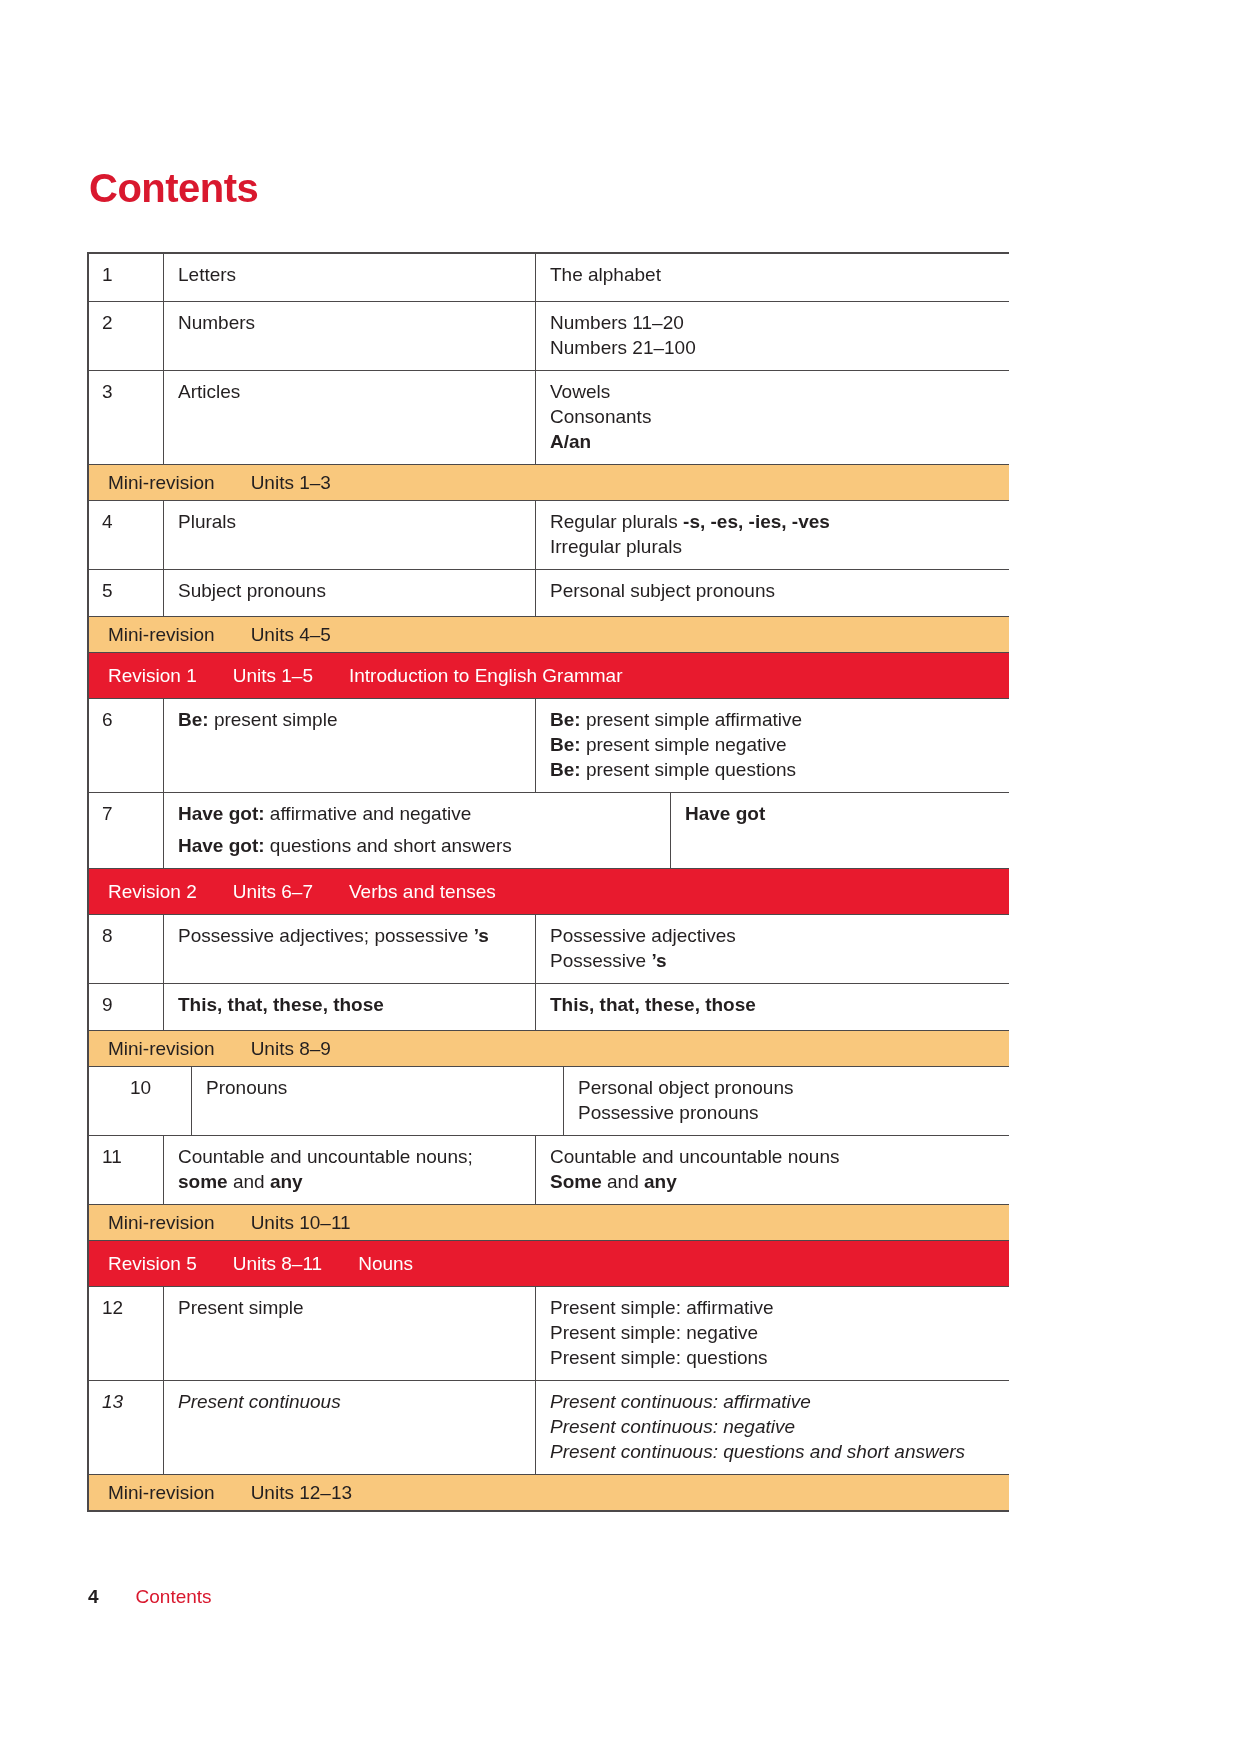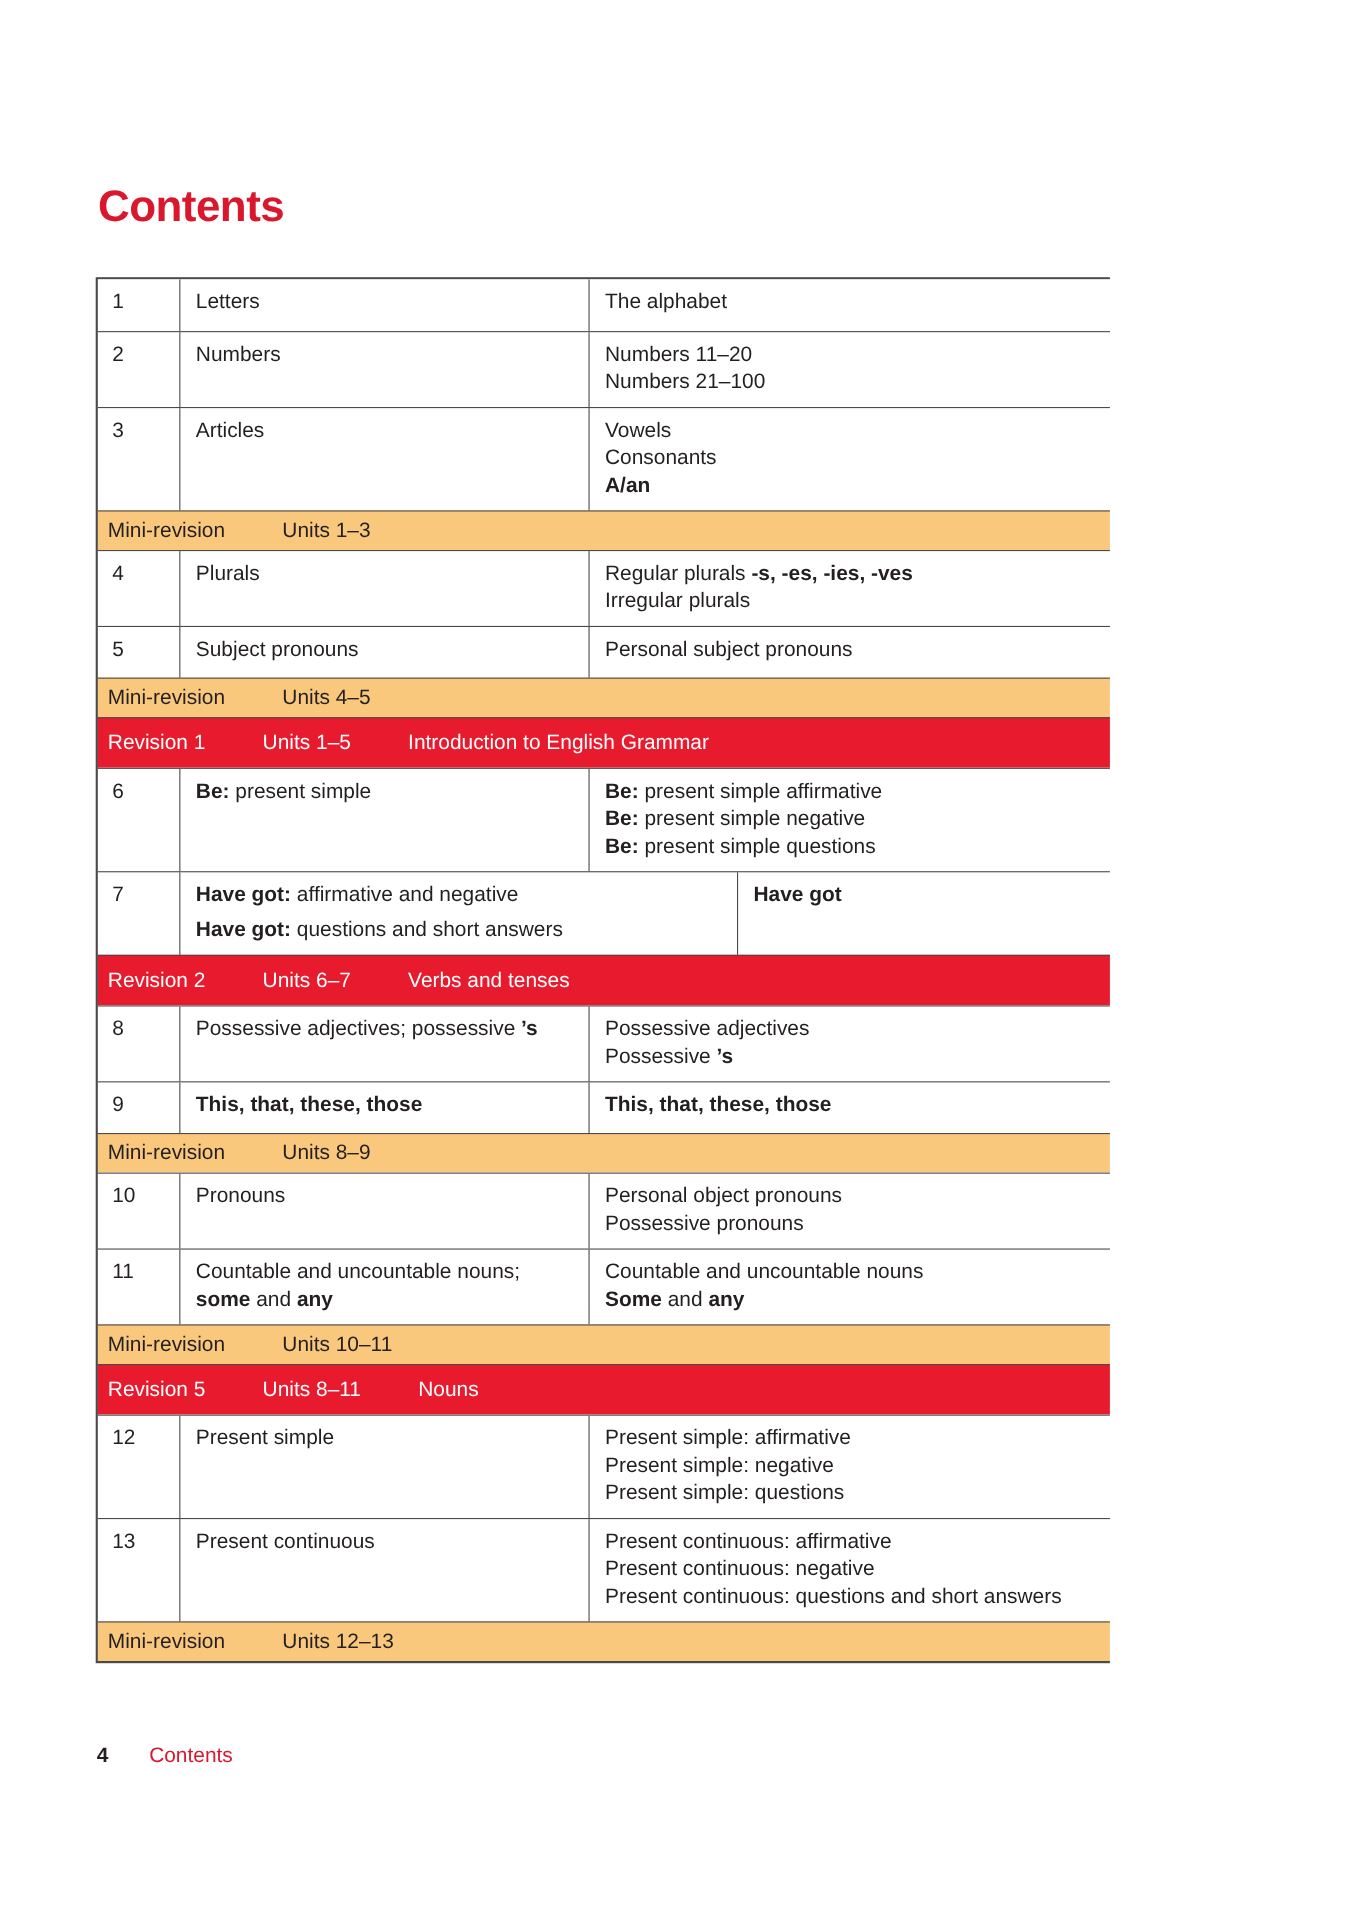--- a/index.html
+++ b/index.html
@@ -42,28 +42,28 @@
   .row:first-child { border-top: none; }
   .cell { padding: 8px 14px 10px 14px; }
   .c-num  { width: 75px;  border-right: 1.5px solid var(--border); padding-left: 13px; flex: none; }
   .c-topic{ width: 372px; border-right: 1.5px solid var(--border); flex: none; }
   .c-sub  { flex: 1; border-right: 1.5px solid var(--border); }
   .c-page { width: 107px; flex: none; padding-left: 13px; }
   .row.unit { min-height: 47px; background: #fff; }
   .row-u1 { min-height: 45px; } .row-u2 { min-height: 90px; } .row-u3 { min-height: 90px; }
   .row-u4 { min-height: 86px; } .row-u5 { min-height: 47px; } .row-u6 { min-height: 112px; }
   .row-u7 { min-height: 85px; } .row-u8 { min-height: 70px; } .row-u9 { min-height: 47px; }
-  .row-u10{ min-height: 72px; } .row-u11{ min-height: 73px; } .row-u12{ min-height: 88px; }
-  .row-u13{ min-height: 90px; }
+  .row-u10{ min-height: 72px; padding-left: 28px; } .row-u11{ min-height: 73px; } .row-u12{ min-height: 88px; }
+  .row-u13{ min-height: 90px; font-style: italic; }
   .row-u7 .c-sub .line + .line { margin-top: 7px; }
   .seg-b { font-weight: 700; }
   .row.band { align-items: center; }
   .band-orange { background: var(--band-orange); min-height: 36px; }
   .band-red    { background: var(--band-red); min-height: 46px; color: var(--light); }
-  .band-left { flex: 1; padding: 4px 0 5px 9px; display: flex; align-items: baseline; gap: 16px; }
+  .band-left { flex: 1; padding: 4px 0 5px 19px; display: flex; align-items: baseline; }
   .band-label { font-weight: 500; }
   .band-units { margin-left: 36px; font-weight: 500; }
   .band-title { margin-left: 36px; font-weight: 500; }
   .band .c-page { padding-top: 0; padding-bottom: 0; }
   .page-footer {
     position: absolute;
     left: 88px;
     top: 1586px;
     font-size: 19px;
     display: flex;

